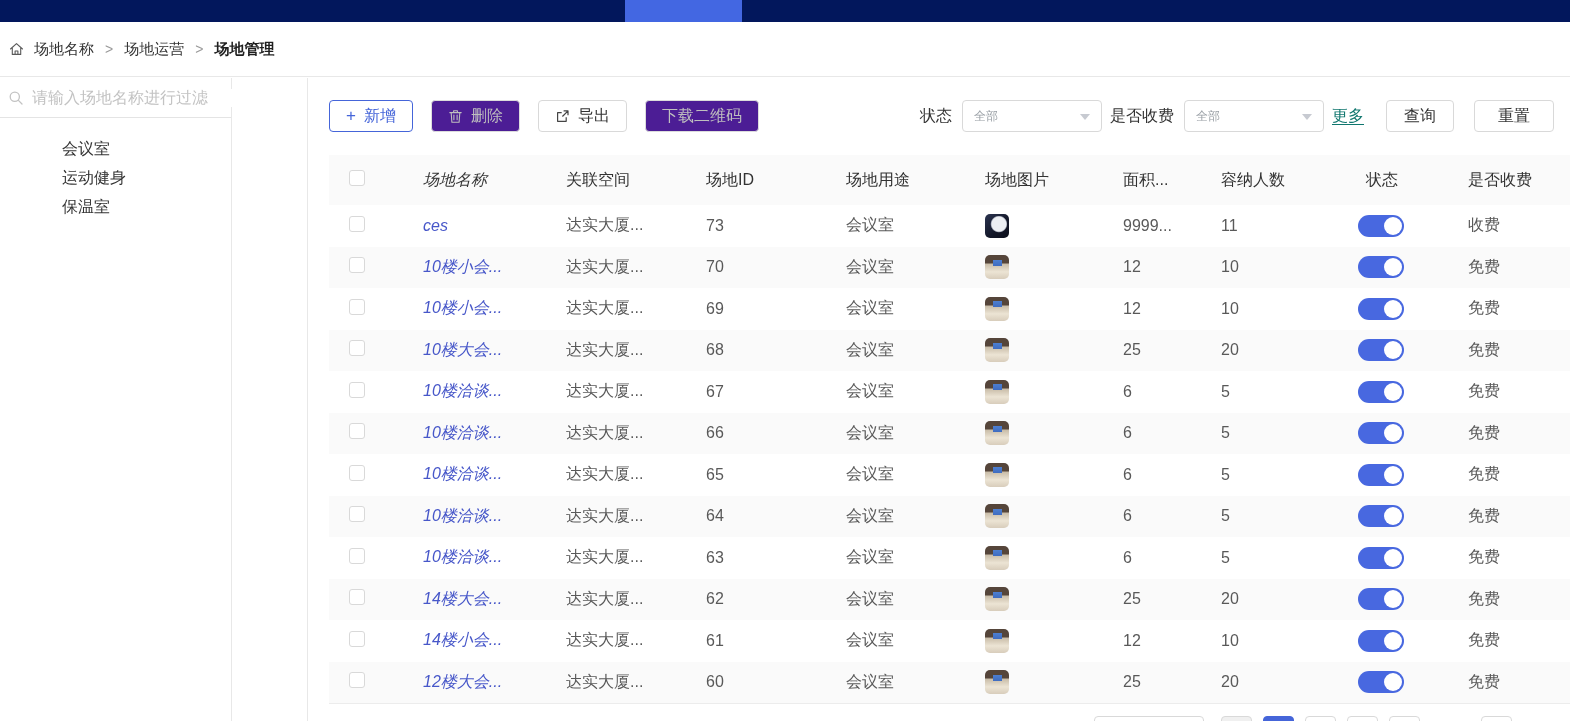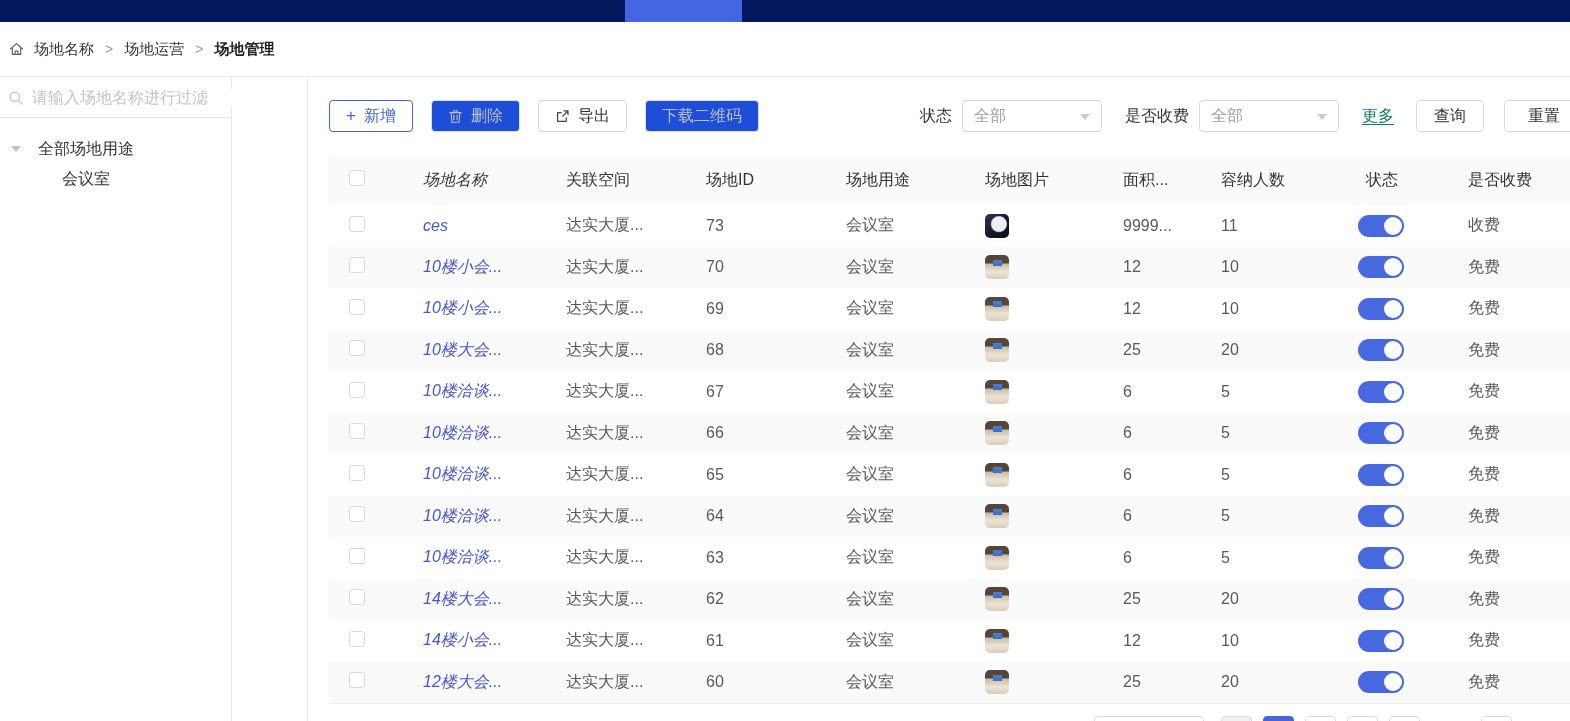--- a/index.html
+++ b/index.html
@@ -41,29 +41,29 @@
   
   .toolbar { position:absolute; top:22px; left:21px; height:32px; display:flex; align-items:center; }
   .btn {
     height:32px; display:inline-flex; align-items:center; justify-content:center;
     padding:0 16px; border:1px solid #d9d9d9; border-radius:4px; background:#fff;
     font-size:16px; color:#333; cursor:pointer; margin-right:18px; white-space:nowrap;
   }
   .btn svg, .btn .glyph { margin-right:8px; }
   .btn-primary-ghost { border-color:#4565d9; color:#4565d9; }
   .btn-primary-ghost .glyph { color:#4565d9; font-size:17px; }
-  .btn-disabled { background:#1d4ed8; border-color:#dcdcdc; color:#bfbfbf; cursor:not-allowed; }
+  .btn-disabled { background:#4c1d95; border-color:#dcdcdc; color:#bfbfbf; cursor:not-allowed; }
 
   
   .filters { position:absolute; top:22px; left:612px; height:32px; display:flex; align-items:center; }
   .filter-label { color:#333; font-size:16px; margin-right:10px; white-space:nowrap; }
   .select {
     width:140px; height:32px; border:1px solid #d9d9d9; border-radius:4px; background:#fff;
-    display:flex; align-items:center; padding:0 11px; color:#9aa0a6; font-size:16px;
-    position:relative; cursor:pointer; margin-right:23px;
+    display:flex; align-items:center; padding:0 11px; color:#9aa0a6; font-size:12px;
+    position:relative; cursor:pointer; margin-right:8px;
   }
   .select .chev { position:absolute; right:11px; top:13px; width:0; height:0;
     border-left:5px solid transparent; border-right:5px solid transparent; border-top:6px solid #c7cad1; }
   .more-link { color:#0f766e; font-size:16px; text-decoration:underline; text-underline-offset:3px; cursor:pointer; margin-right:22px; white-space:nowrap; }
   .btn-plain { width:68px; padding:0; margin-right:20px; }
 
   
   .table { position:absolute; top:77px; left:21px; width:1257px; }
   .thead { display:flex; height:50px; background:#fafafa; align-items:center; }
   .hcell { font-size:16px; color:#333; font-weight:500; white-space:nowrap; overflow:hidden; }
@@ -132,26 +132,24 @@
 
 <div class="sidebar">
   <div class="side-search">
     <svg width="16" height="16" viewBox="0 0 16 16">
         <circle cx="6.8" cy="6.8" r="4.6" stroke="#c3c3c3" fill="none" stroke-width="1.3"></circle>
         <path d="M10.4 10.4 14 14" stroke="#c3c3c3" stroke-width="1.3" stroke-linecap="round"></path>
       </svg>
     <input value="" placeholder="请输入场地名称进行过滤" style="">
   </div>
   <div class="tree">
-    <div class="tree-root">
-      <span class="caret"></span>
-      <span>全部场地用途</span>
-    </div>
     <div id="tree-children">
         <div class="tree-child">会议室</div>
+        <div class="tree-child">运动健身</div>
+        <div class="tree-child">保温室</div>
       </div>
   </div>
 </div>
 
 <div class="panel">
 
   <div class="toolbar">
     <button class="btn btn-primary-ghost">
       <span class="glyph">+</span>
       <span>新增</span>

